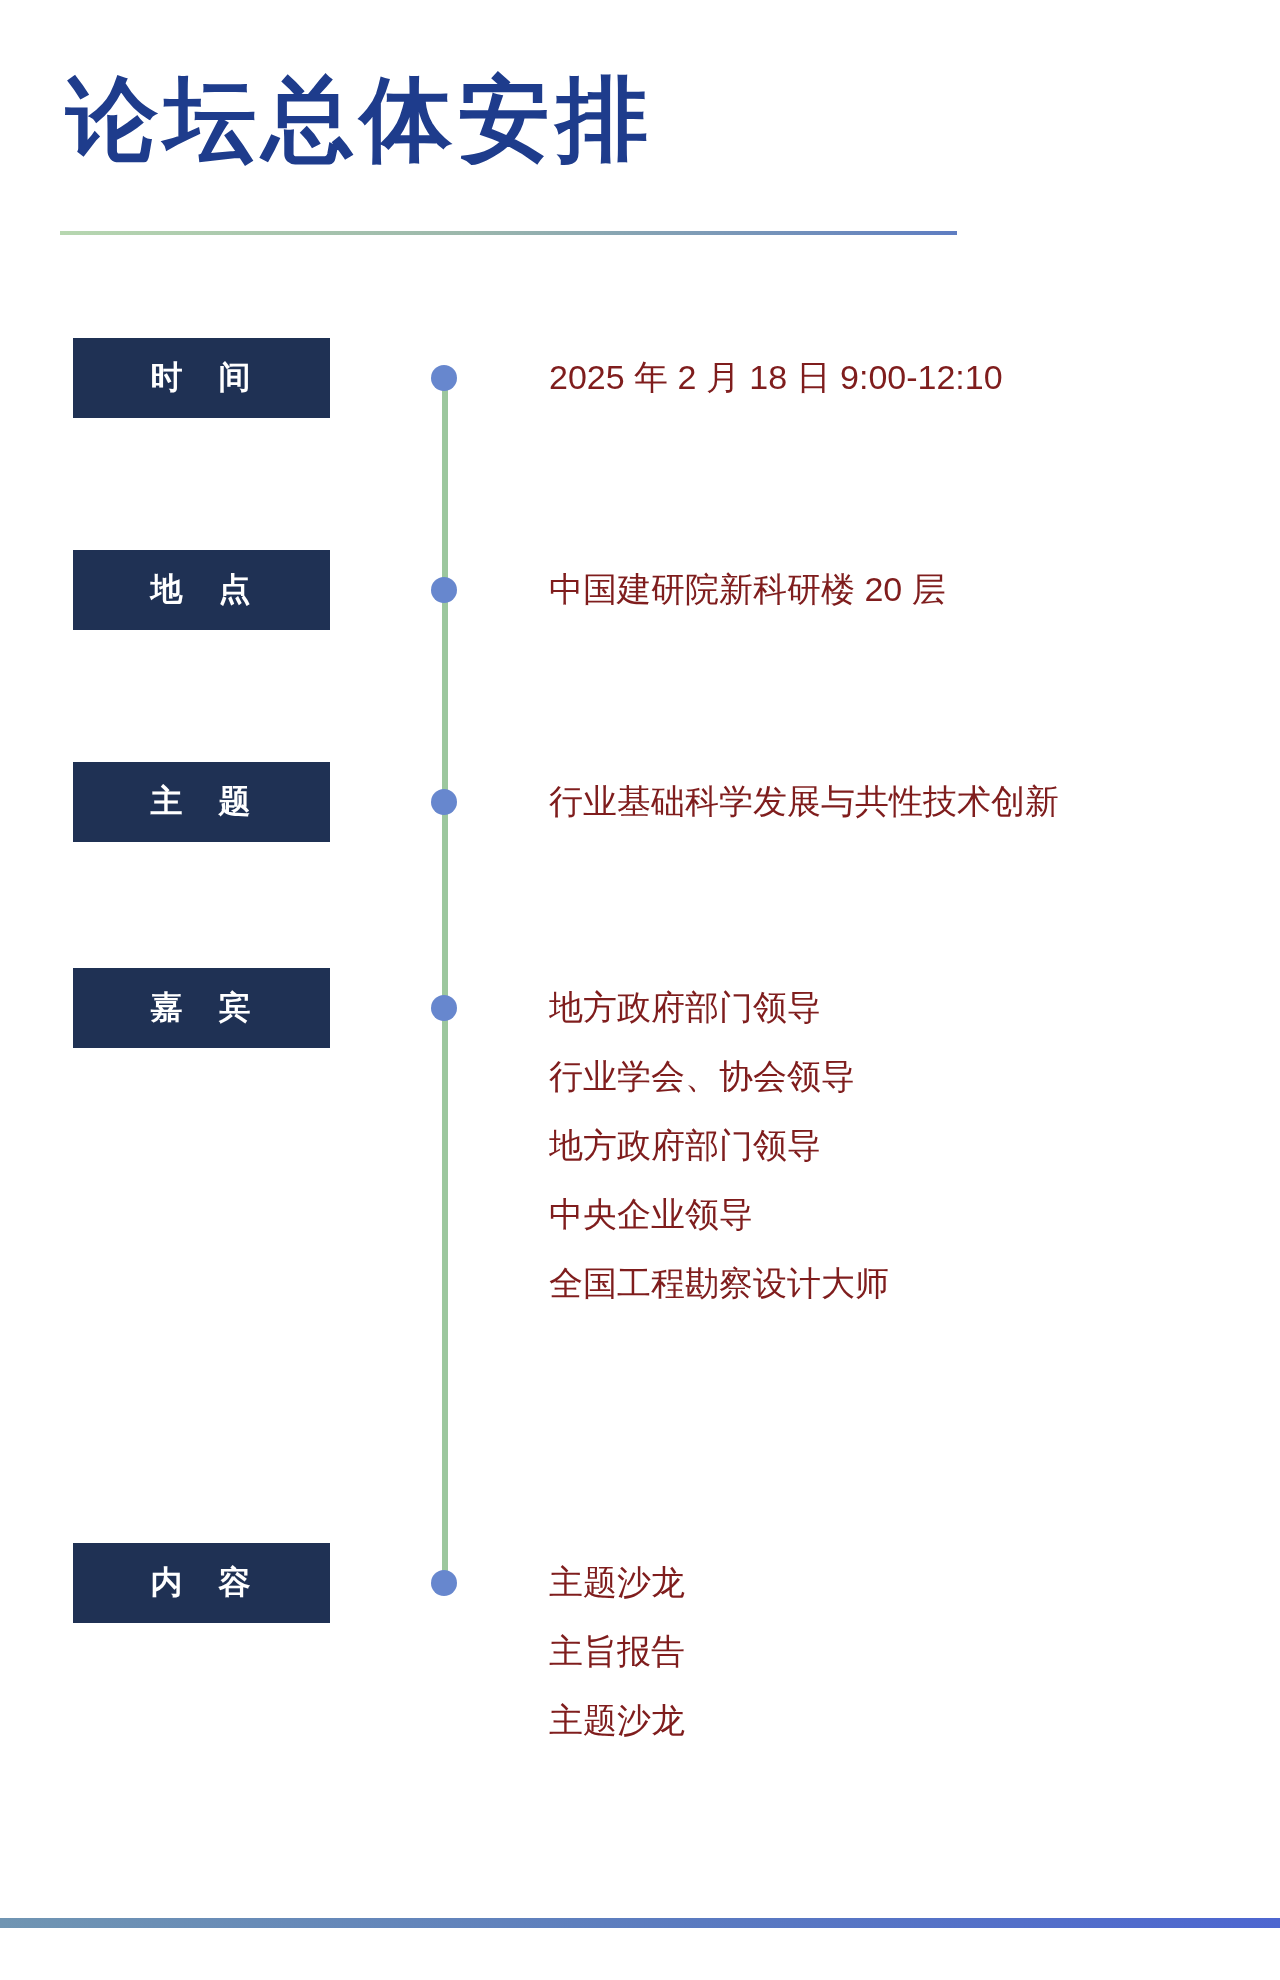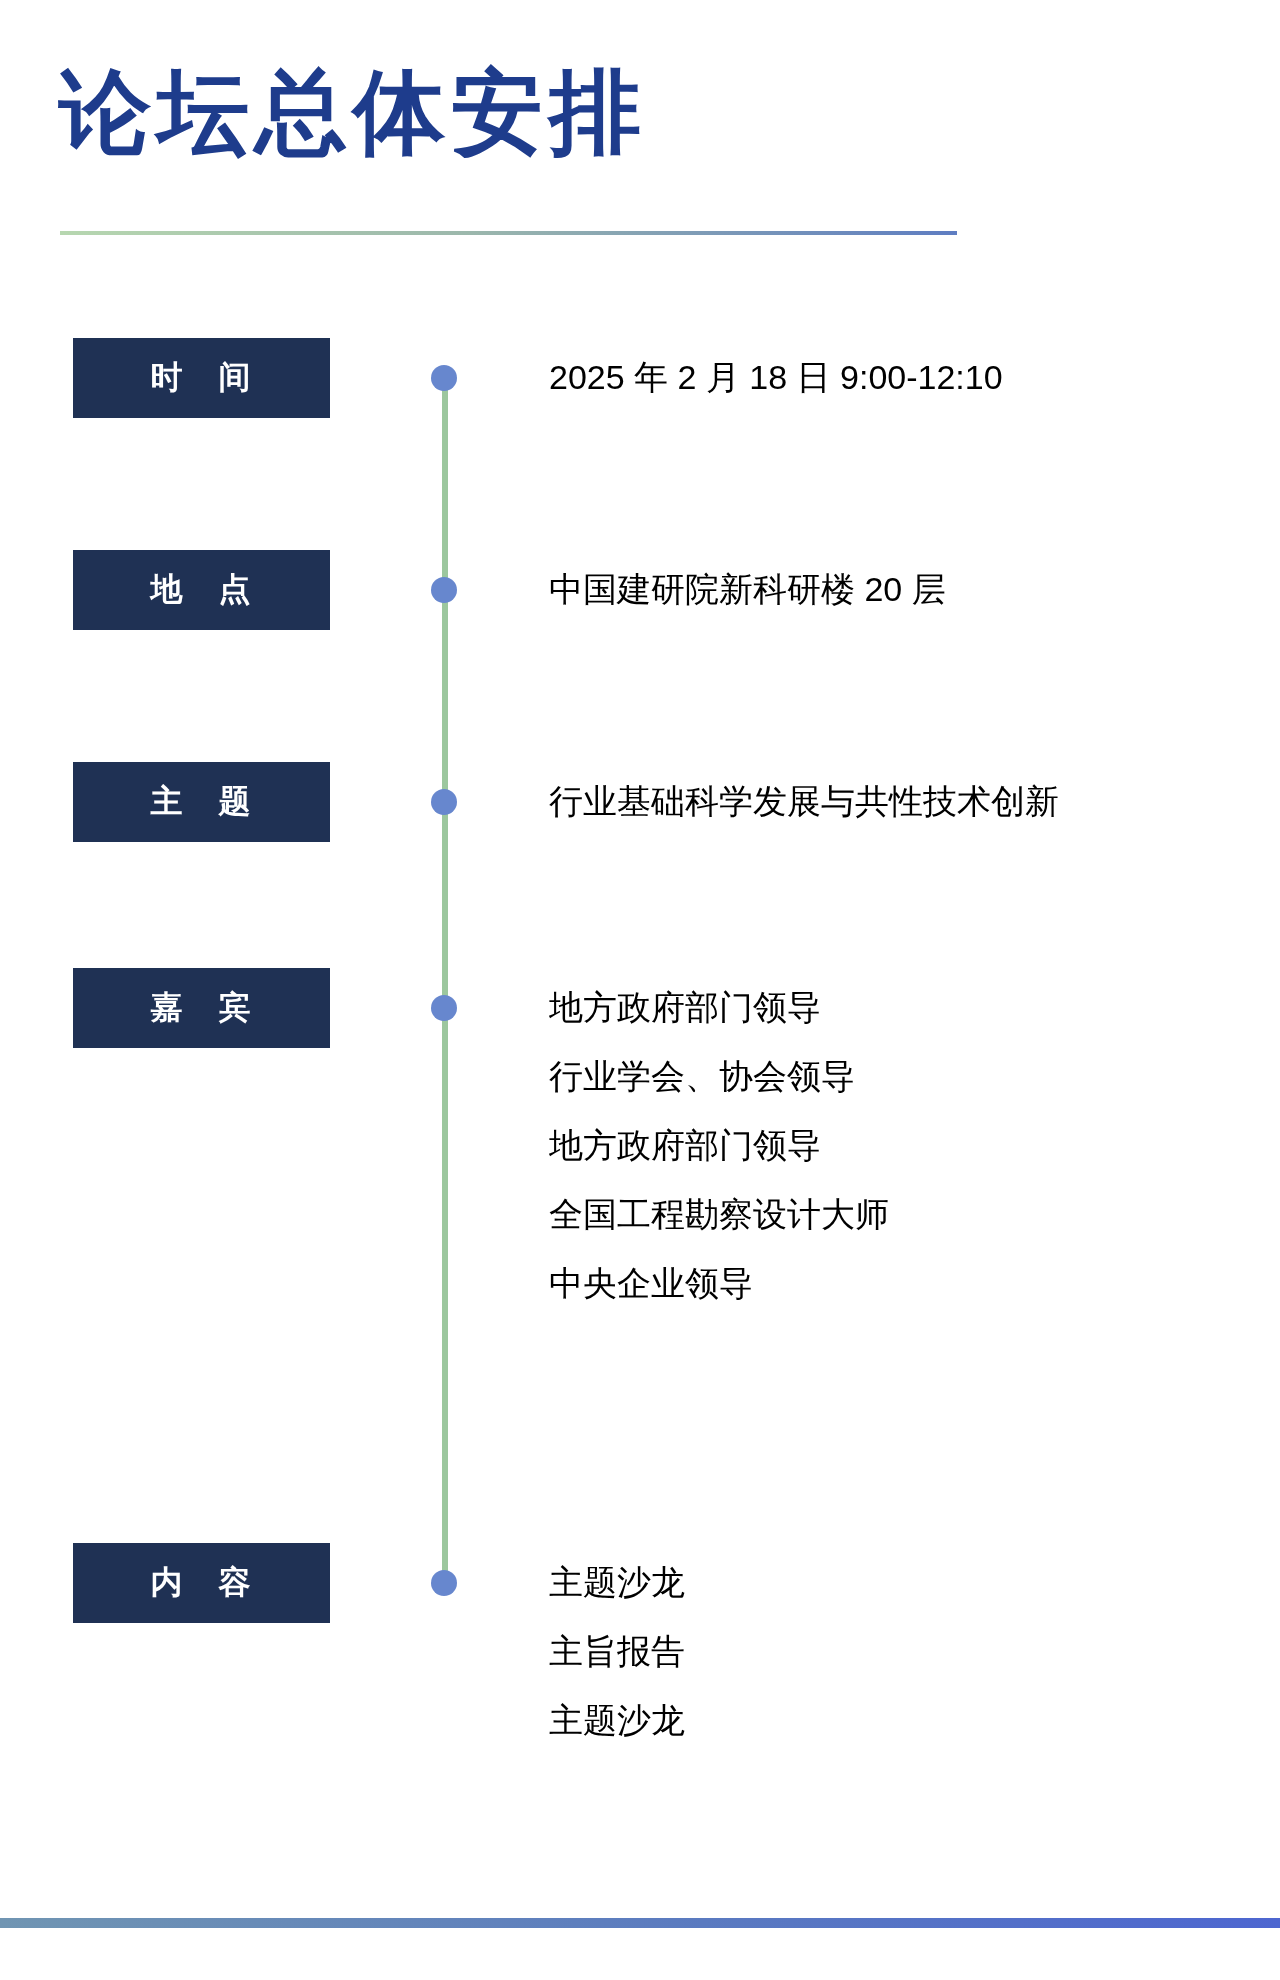--- a/index.html
+++ b/index.html
@@ -12,21 +12,21 @@
   }
   .page-title{
     position:absolute;
     left:58px;top:64px;
     font-family:"Liberation Serif","DejaVu Serif",serif;
     font-weight:bold;
     font-size:92px;
     line-height:1.05;
     letter-spacing:6px;
     color:#1e3c8c;
-    margin:1px;
+    margin:8px;
   }
   .title-divider{
     position:absolute;
     left:60px;top:231px;
     width:897px;height:4px;
     background:linear-gradient(to right,#b7d7b0 0%,#9cb8ac 45%,#5e7dc2 100%);
   }
   .timeline-line{
     position:absolute;
     left:442px;top:378px;
@@ -51,21 +51,21 @@
     background:#1f3154;
     color:#ffffff;
     display:flex;align-items:center;justify-content:center;
     font-size:32px;font-weight:bold;
     letter-spacing:2px;
   }
   .box-1{top:338px}.box-2{top:550px}.box-3{top:762px}.box-4{top:968px}.box-5{top:1543px}
   .row-content{
     position:absolute;
     left:549px;
-    color:#000000;
+    color:#7f1d1d;
     font-size:34px;
   }
   .row-content .line{
     height:69px;line-height:69px;
     white-space:nowrap;
   }
   .content-1{top:343px}.content-2{top:555px}.content-3{top:767px}.content-4{top:973px}.content-5{top:1548px}
   .bottom-bar{
     position:absolute;
     left:0;top:1918px;
@@ -115,22 +115,22 @@
   </div>
 
   <div class="row-content content-3">
     <div class="line">行业基础科学发展与共性技术创新</div>
   </div>
 
   <div class="row-content content-4">
     <div class="line">地方政府部门领导</div>
     <div class="line">行业学会、协会领导</div>
     <div class="line">地方政府部门领导</div>
+    <div class="line">中央企业领导</div>
     <div class="line">全国工程勘察设计大师</div>
-    <div class="line">中央企业领导</div>
   </div>
 
   <div class="row-content content-5">
     <div class="line">主题沙龙</div>
     <div class="line">主旨报告</div>
     <div class="line">主题沙龙</div>
   </div>
 
   <div class="bottom-bar"></div>
 

